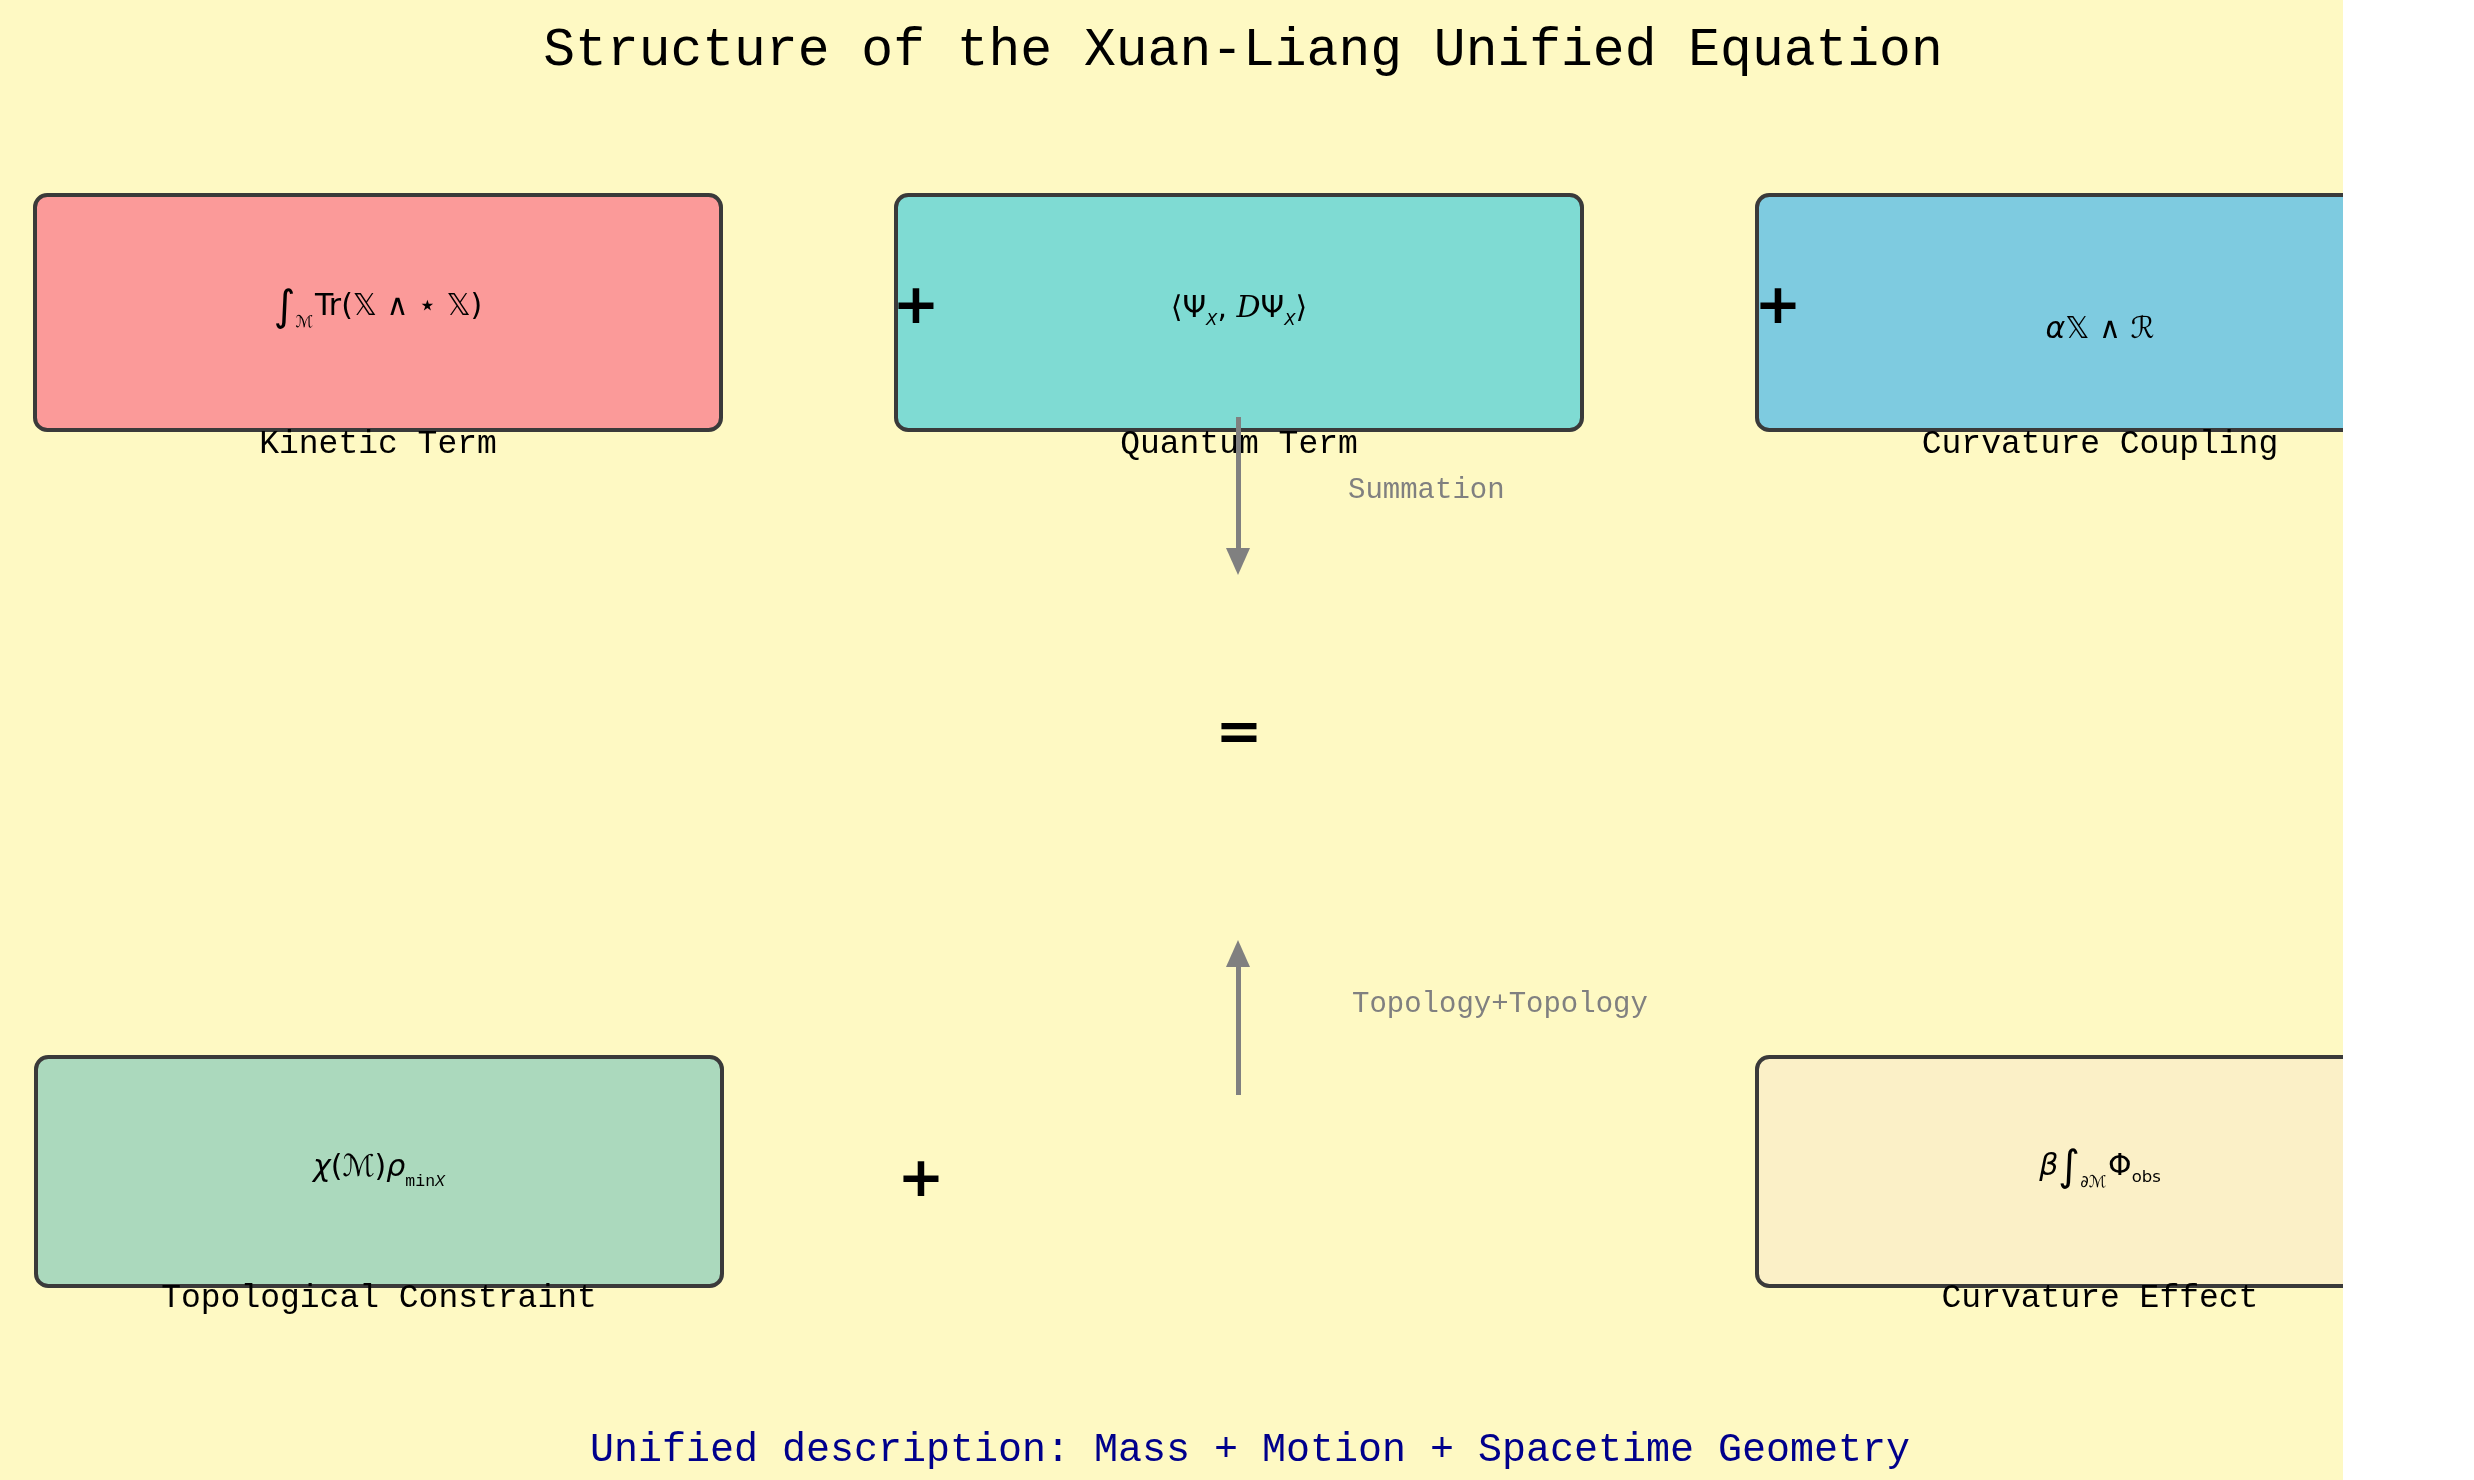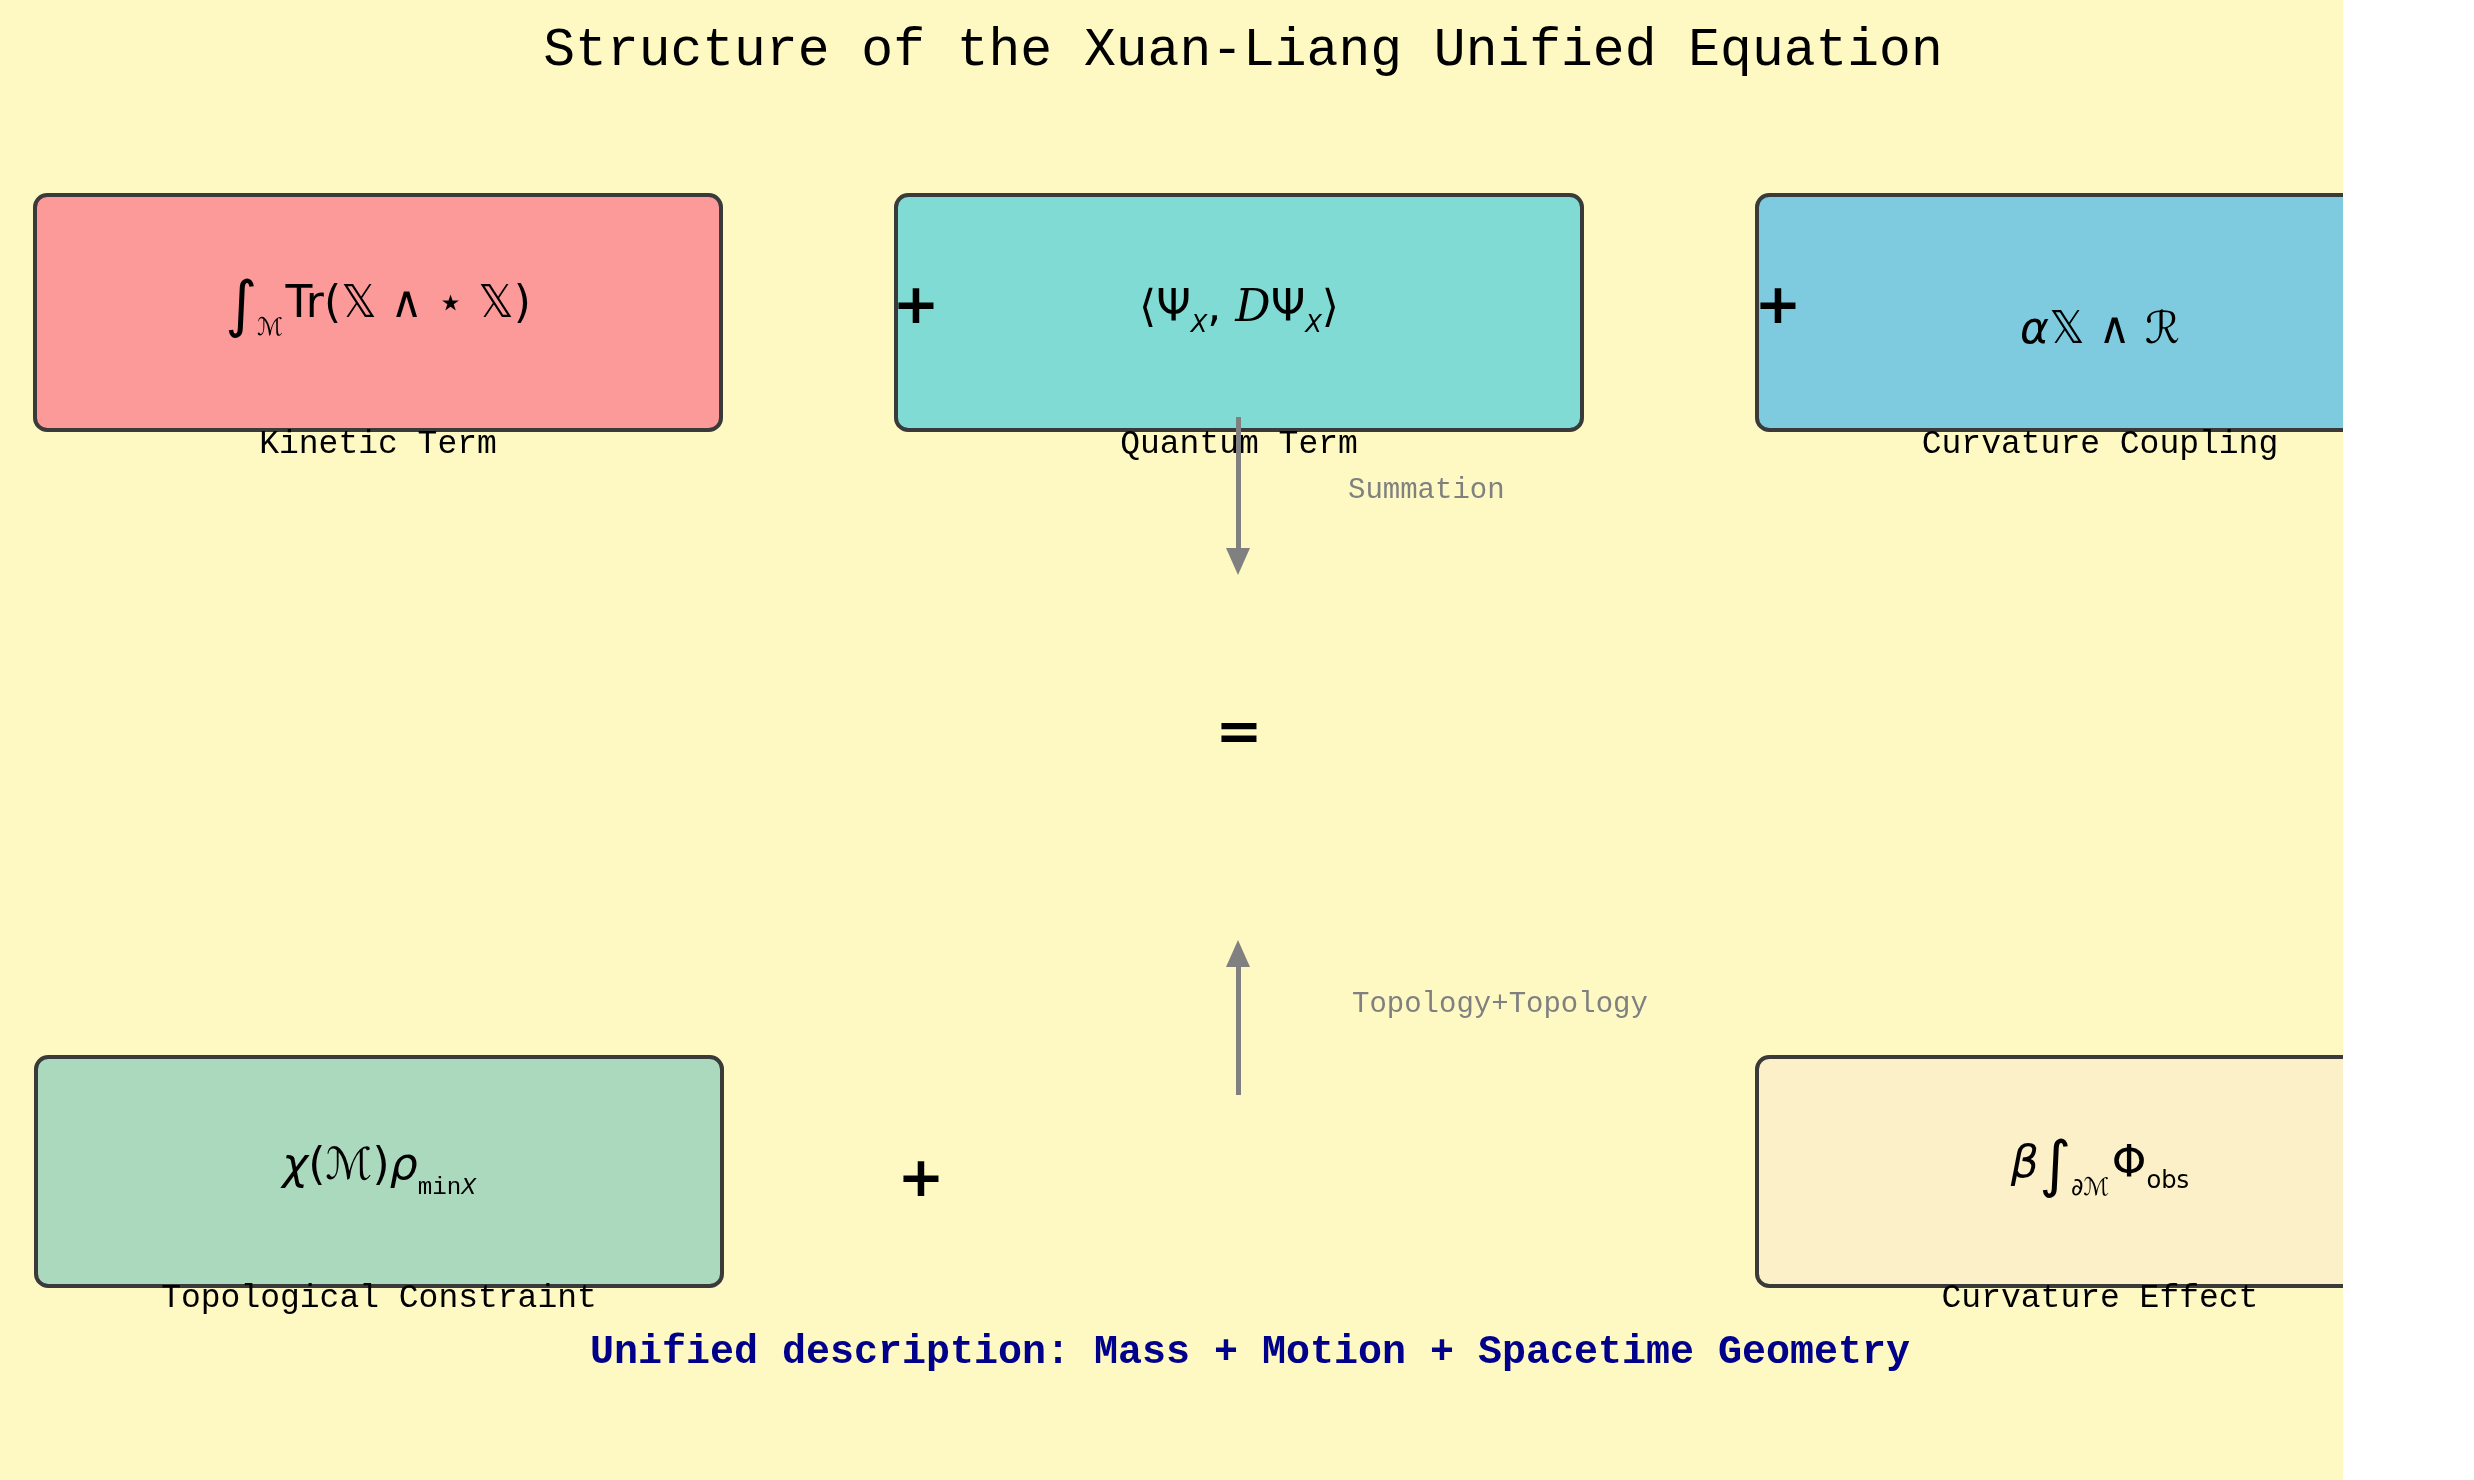--- a/index.html
+++ b/index.html
@@ -11,21 +11,21 @@
   .title{position:absolute;left:1243px;top:51px;transform:translate(-50%,-50%);
          font-size:53px;color:#000;white-space:nowrap;}
 
   .box{position:absolute;border:4px solid #3a3a3a;border-radius:14.3px;box-sizing:border-box;}
   .box-kinetic{left:33px;top:193px;width:690px;height:239px;}
   .box-quantum{left:894px;top:193px;width:690px;height:239px;}
   .box-curvature{left:1755px;top:193px;width:691px;height:239px;}
   .box-topological{left:34px;top:1055px;width:690px;height:233px;}
   .box-boundary{left:1755px;top:1055px;width:691px;height:233px;}
 
-  .formula{position:absolute;transform:translate(-50%,-50%);font-size:44px;color:#000;
+  .formula{position:absolute;transform:translate(-50%,-50%);font-size:30px;color:#000;
            white-space:nowrap;font-family:"DejaVu Sans",sans-serif;}
   .f-n{}
   .f-i{font-style:italic;}
   .f-bigint{font-size:1.4em;line-height:0;vertical-align:-0.12em;}
   .f-isub{font-size:.55em;vertical-align:-0.75em;margin-right:.1em;}
   .f-sub{font-size:.55em;vertical-align:-0.45em;}
   .f-subi{font-size:.55em;font-style:italic;vertical-align:-0.45em;}
   .f-script{font-family:"DejaVu Serif","Liberation Serif",serif;font-style:italic;}
   .fstack{display:inline-flex;flex-direction:row;align-items:flex-start;
           font-size:.55em;line-height:1.05;vertical-align:-0.62em;font-family:Liberation Mono, monospace;}
@@ -44,22 +44,22 @@
           font-size:56px;font-weight:bold;color:#000;font-family:"DejaVu Sans",sans-serif;}
 
   .shaft{position:absolute;width:4.8px;background:#808080;}
   .shaft-down{left:1236px;top:417px;height:133px;}
   .shaft-up{left:1236px;top:965px;height:130px;}
   .head{position:absolute;width:0;height:0;border-left:12.7px solid transparent;
         border-right:12.7px solid transparent;}
   .head-down{left:1226px;top:548px;border-top:27px solid #808080;}
   .head-up{left:1226px;top:940px;border-bottom:27px solid #808080;}
 
-  .footer{position:absolute;left:1250px;top:1352px;transform:translate(-50%,-50%);
-          font-size:40px;white-space:nowrap;font-weight:bold;}
+  .footer{position:absolute;left:1250px;top:1450px;transform:translate(-50%,-50%);
+          font-size:40px;white-space:nowrap;}
 </style>
 </head>
 <body>
 
 <div class="canvas">
 
   <div class="title mono">Structure of the Xuan-Liang Unified Equation</div>
 
   <div class="box box-kinetic" style="background: rgb(251, 154, 153);"></div>
   <div class="box box-quantum" style="background: rgb(127, 219, 211);"></div>

